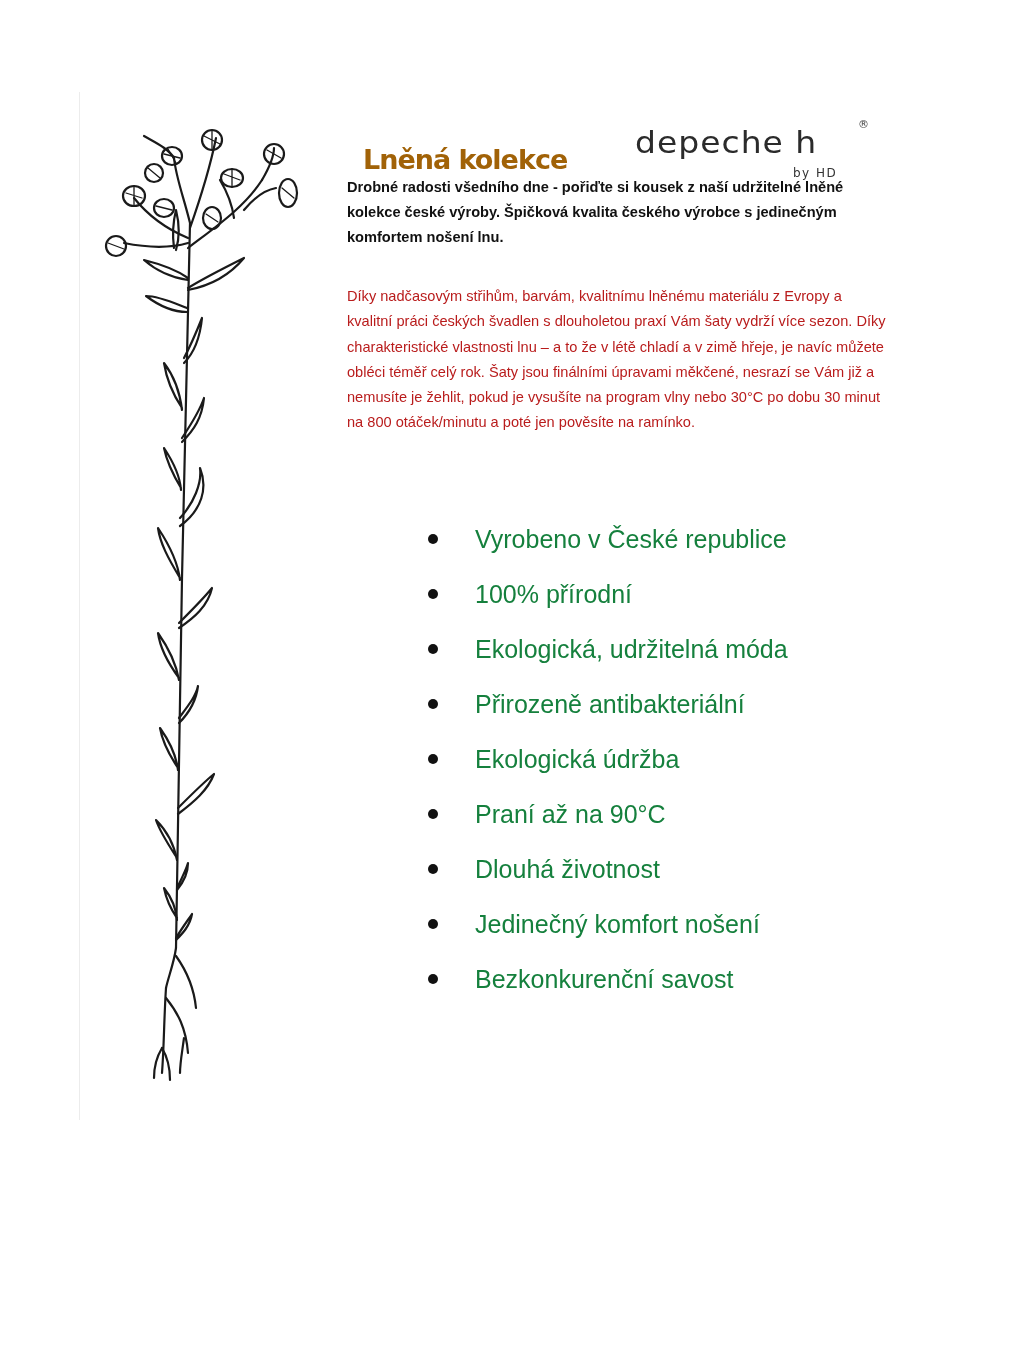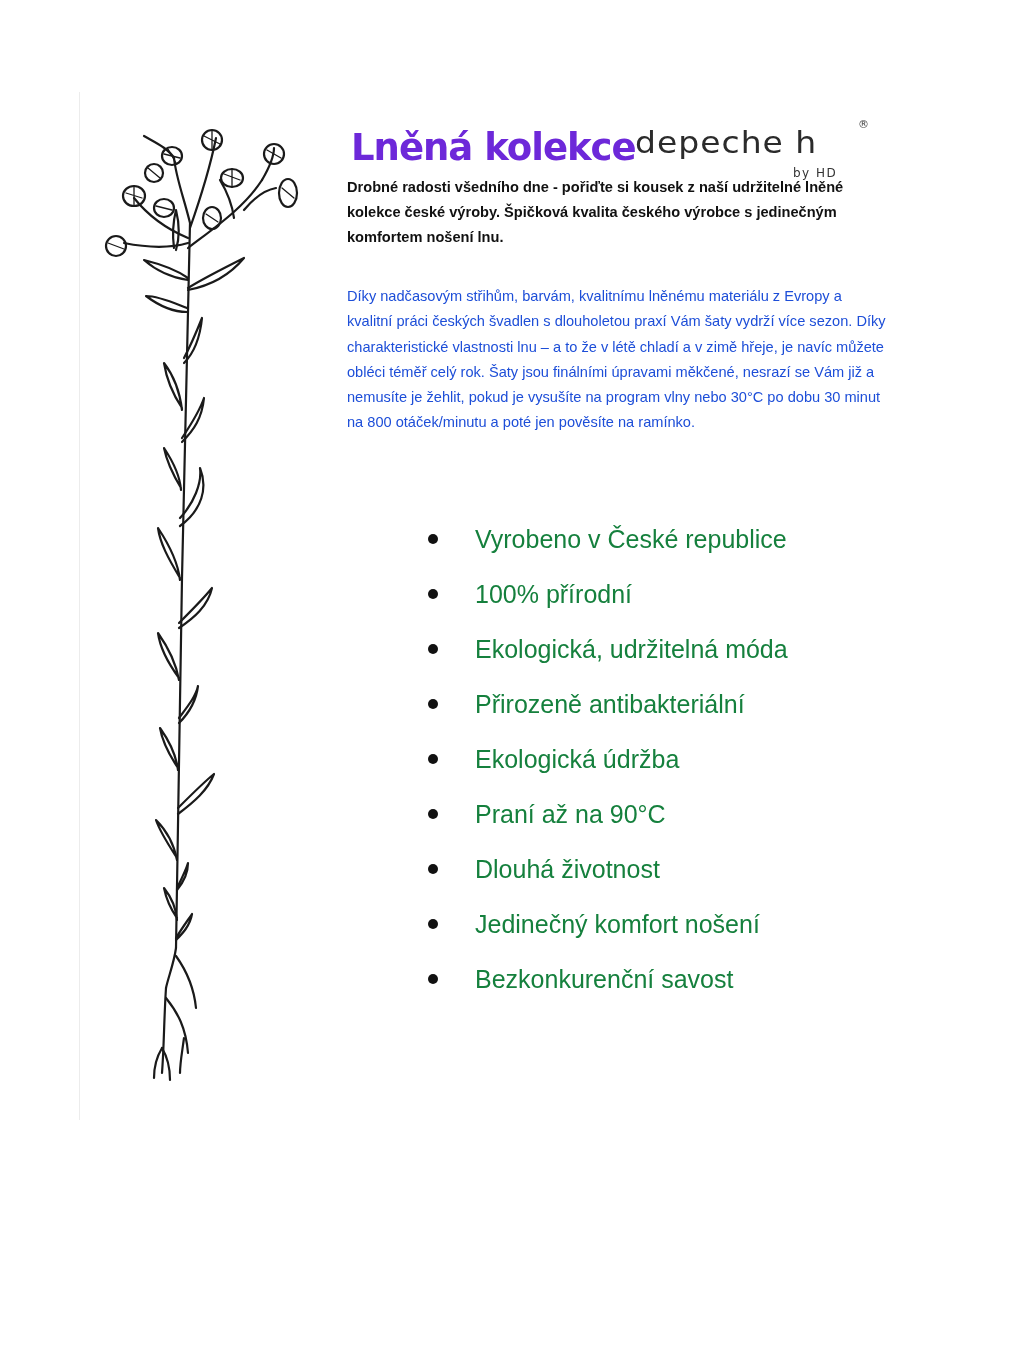--- a/index.html
+++ b/index.html
@@ -9,23 +9,23 @@
     }
     .edge-line {
       position: absolute; left: 79px; top: 92px; width: 1px; height: 1028px;
       background: #ececec;
     }
     .illustration {
       position: absolute; left: 84px; top: 118px; width: 230px; height: 980px;
     }
     .header { position: absolute; left: 347px; top: 118px; width: 540px; height: 70px; }
     .title {
-      position: absolute; left: 0; top: 4px; margin: 4px;
-      font-family: "DejaVu Sans", sans-serif; font-weight: bold; font-size: 37px;
-      letter-spacing: -1px; color: #6d28d9; line-height: 44px;
+      position: absolute; left: 0; top: 4px; margin: 16px;
+      font-family: "DejaVu Sans", sans-serif; font-weight: bold; font-size: 27px;
+      letter-spacing: -1px; color: #a16207; line-height: 44px;
     }
     .logo { position: absolute; left: 288px; top: 0; width: 240px; height: 68px; }
     .logo-main {
       position: absolute; left: 0; top: 6px;
       font-family: "DejaVu Sans", sans-serif; font-weight: normal;
       font-size: 33px; letter-spacing: 1px; color: #2b2b2b; line-height: 40px;
       transform: scaleY(0.92); transform-origin: left top;
     }
     .logo-reg {
       position: absolute; left: 223px; top: 0; font-size: 11px; color: #444;
@@ -34,21 +34,21 @@
     .logo-sub {
       position: absolute; left: 158px; top: 48px; font-size: 12px; color: #333;
       letter-spacing: 1.5px; font-family: "DejaVu Sans", sans-serif;
     }
     .lead {
       position: absolute; left: 347px; top: 175px; width: 540px; margin: 0;
       font-weight: bold; font-size: 14.6px; line-height: 25px; color: #111;
     }
     .body-text {
       position: absolute; left: 347px; top: 284px; width: 540px; margin: 0;
-      font-size: 14.6px; line-height: 25.3px; color: #1d4ed8;
+      font-size: 14.6px; line-height: 25.3px; color: #b91c1c;
     }
     .features {
       position: absolute; left: 426px; top: 517px; margin: 0; padding: 0;
       list-style: none;
     }
     .features li {
       position: relative; height: 55px; line-height: 44px;
       font-size: 25px; color: #15803d; padding-left: 49px; white-space: nowrap;
     }
     .features .bullet {

